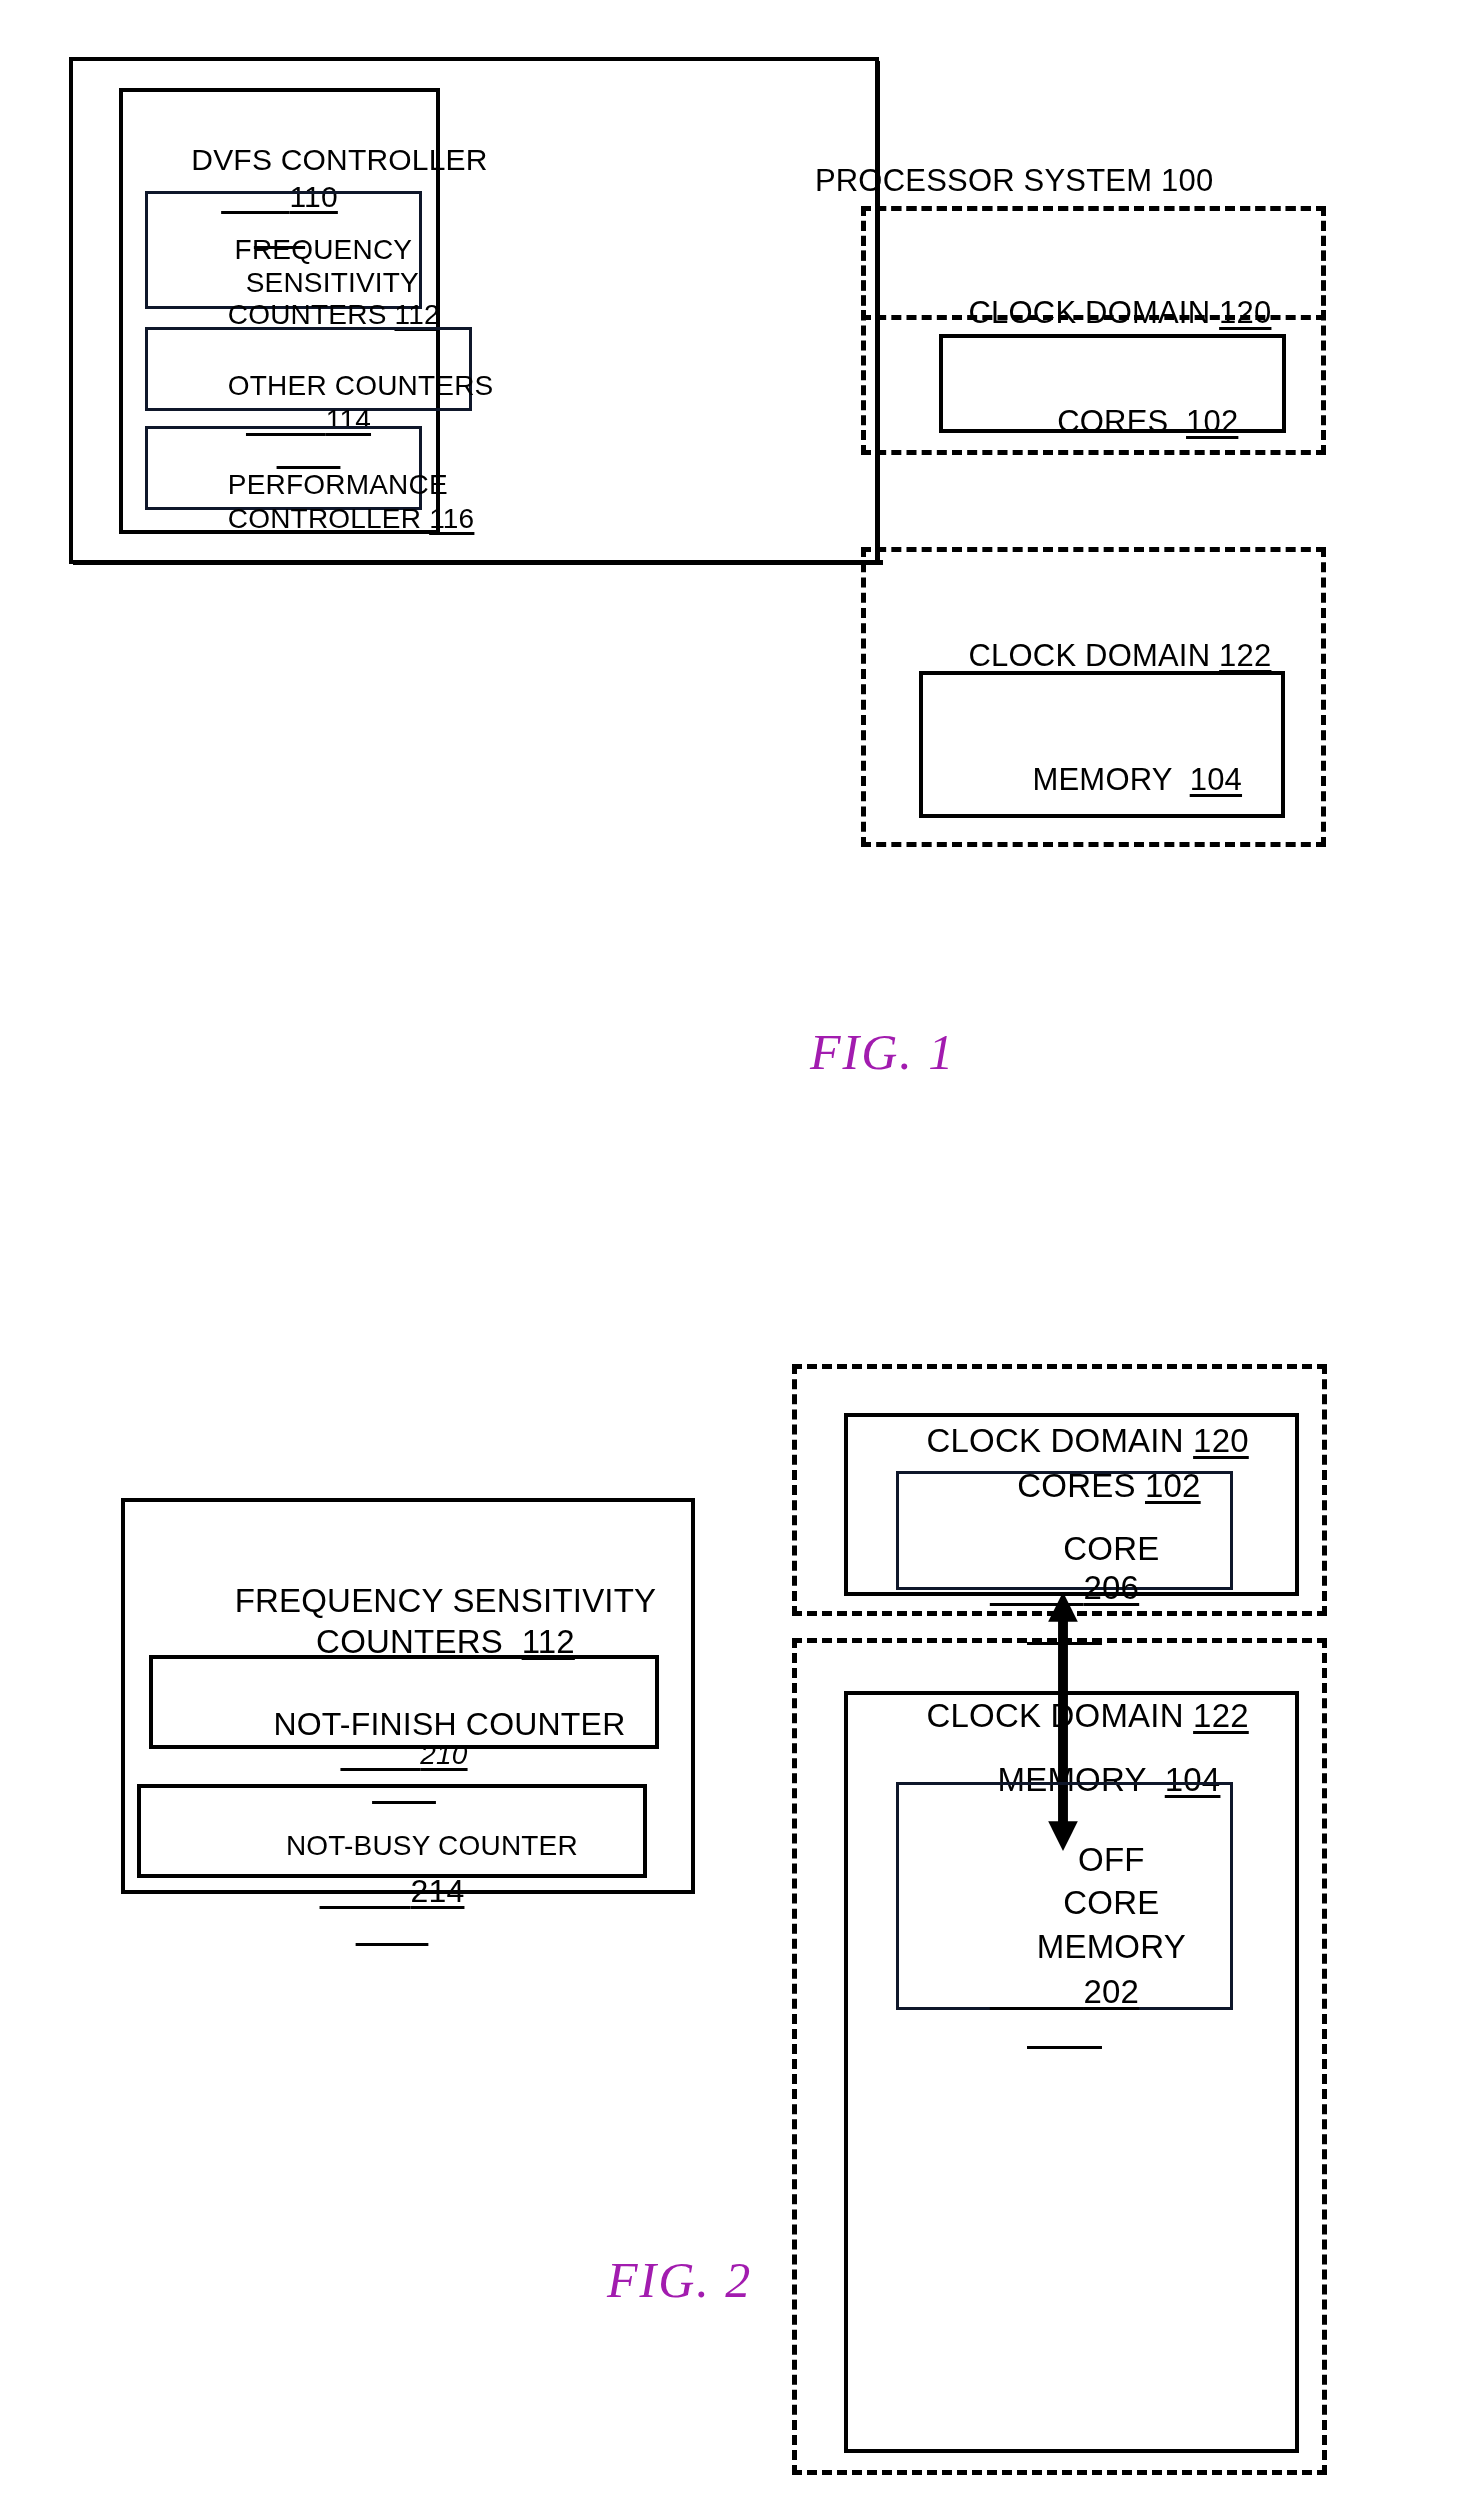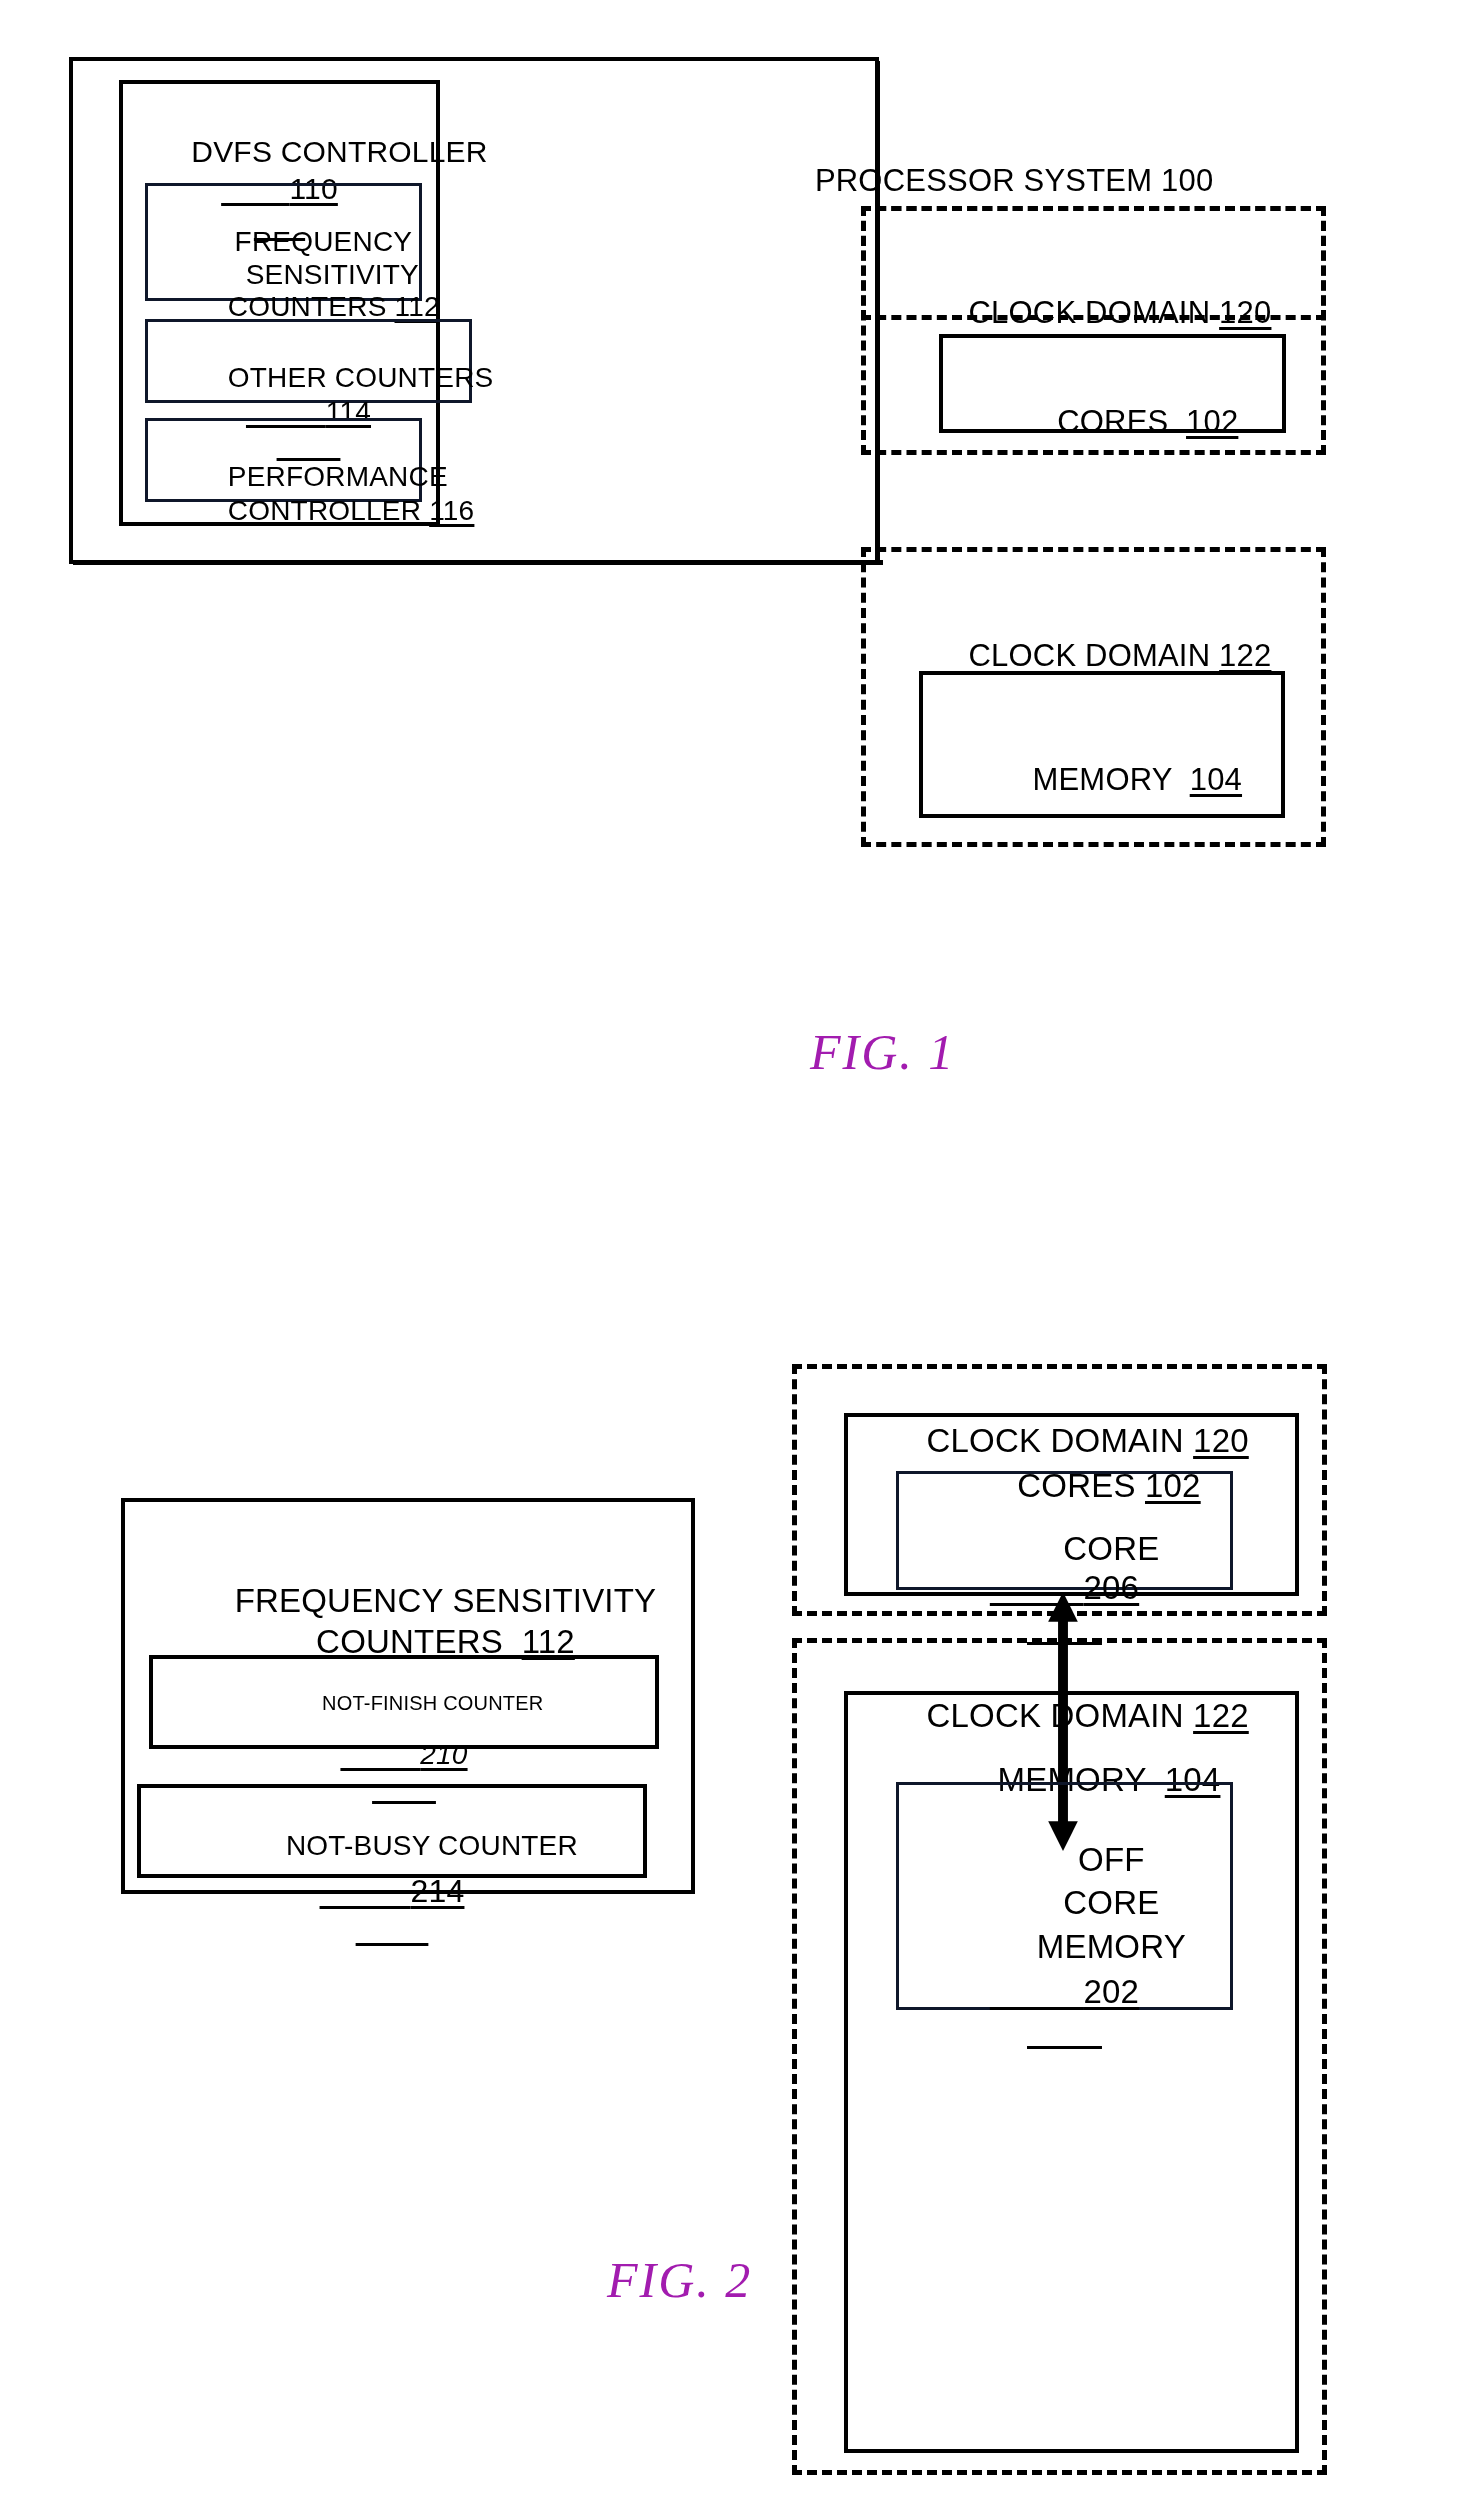--- a/index.html
+++ b/index.html
@@ -99,21 +99,21 @@
   <div id="fig1">
 
     <div id="fig1-frame"></div>
     <div id="fig1-frame-shadow"></div>
     <div id="fig1-frame-shadow-r"></div>
 
     <div class="lbl" style="position:absolute; left:762px; top:127px; width:396px; font-size:31px; text-align:left;">
       <span>PROCESSOR SYSTEM</span><span> </span><span>100</span>
     </div>
 
-    <div class="solid" style="left:119px; top:80px; width:321px; height:446px;">
+    <div class="solid" style="left:119px; top:88px; width:321px; height:446px;">
       <div class="lbl" style="position:absolute; left:0; top:16px; width:100%; font-size:30px;">
         <span>DVFS CONTROLLER</span>
       </div>
       <div class="lbl num-thick" style="position:absolute; left:0; top:53px; width:100%; font-size:30px;">
         <span>110</span>
       </div>
 
       <div class="solid-thin" style="left:22px; top:99px; width:277px; height:118px;">
         <div class="lbl" style="position:absolute; left:0; top:8px; width:100%; font-size:28px;">
           <span>FREQUENCY</span>
@@ -177,21 +177,21 @@
 
     <div class="solid" style="left:121px; top:1498px; width:574px; height:396px;">
       <div class="lbl" style="position:absolute; left:0; top:42px; width:100%; font-size:33px;">
         <span>FREQUENCY SENSITIVITY</span>
       </div>
       <div class="lbl" style="position:absolute; left:0; top:83px; width:100%; font-size:33px;">
         <span>COUNTERS</span><span>  </span><span class="num-thick">112</span>
       </div>
 
       <div class="solid" style="left:24px; top:153px; width:510px; height:94px;">
-        <div class="lbl" style="position:absolute; left:0; top:10px; width:100%; font-size:20px;">
+        <div class="lbl" style="position:absolute; left:0; top:10px; width:100%; font-size:32px;">
           <span>NOT-FINISH COUNTER</span>
         </div>
         <div class="lbl num-thick" style="position:absolute; left:0; top:48px; width:100%; font-size:28px;font-style:italic;">
           <span>210</span>
         </div>
       </div>
 
       <div class="solid" style="left:12px; top:282px; width:510px; height:94px;">
         <div class="lbl" style="position:absolute; left:0; top:10px; width:100%; font-size:28px;">
           <span>NOT-BUSY COUNTER</span>

